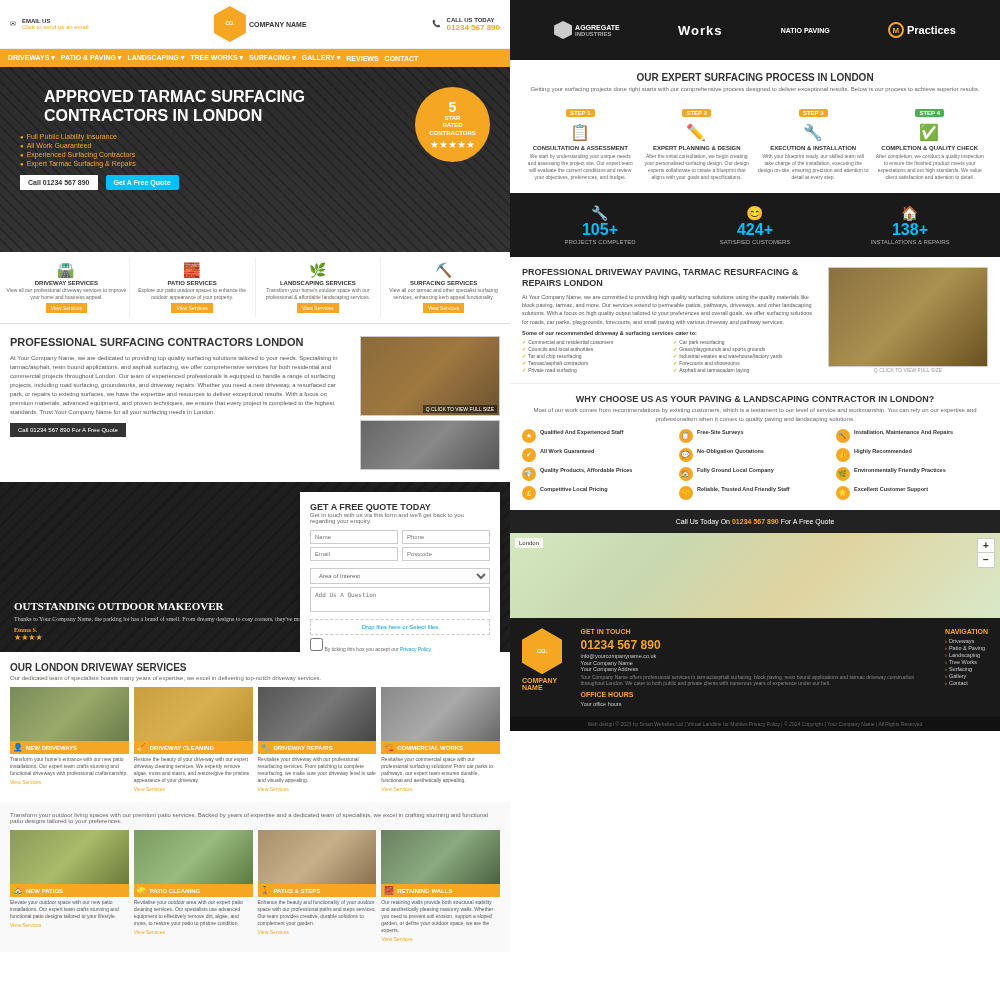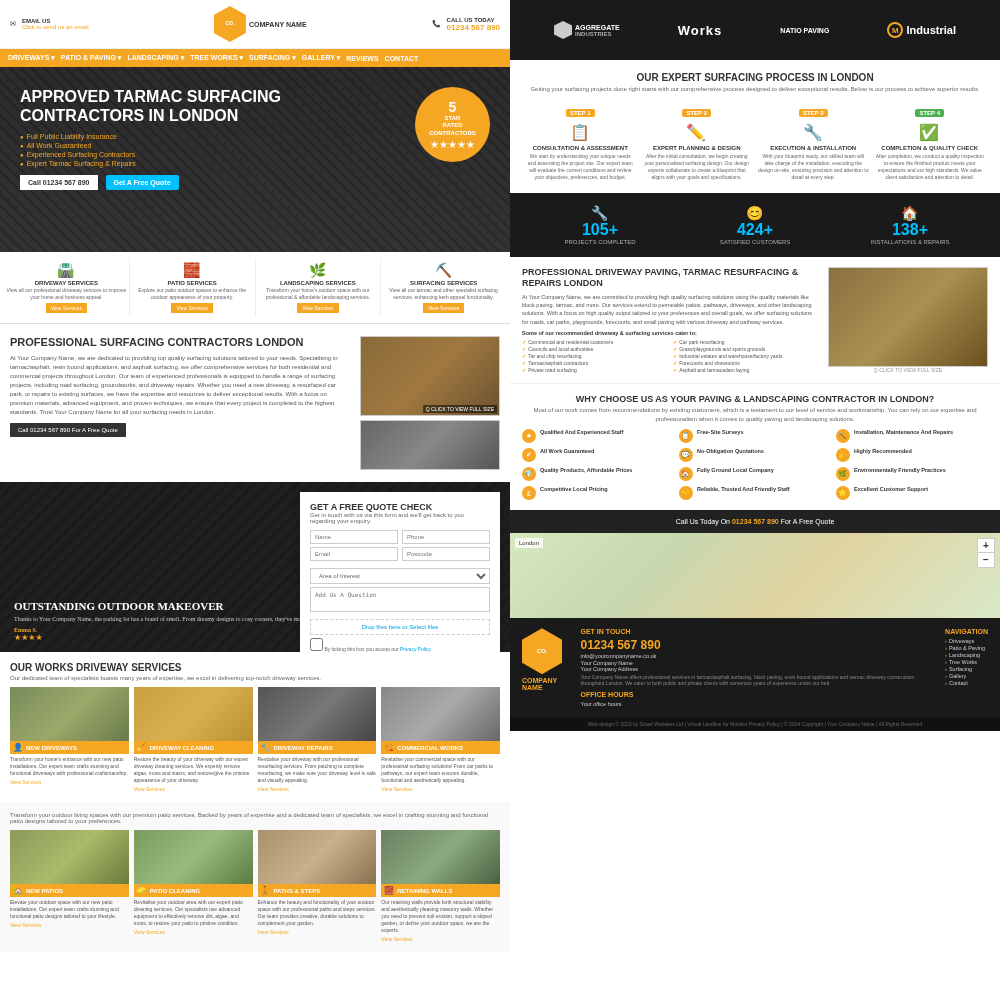--- a/index.html
+++ b/index.html
@@ -61,21 +61,21 @@
     .lp-hero-bg {
       width: 100%; height: 100%;
       background: linear-gradient(rgba(0,0,0,0.5), rgba(0,0,0,0.4)),
         repeating-linear-gradient(45deg, #444 0px, #444 2px, #555 2px, #555 8px);
     }
     .lp-hero-content {
       position: absolute; top: 20px; left: 20px;
     }
     .lp-hero-title {
       color: #fff; font-size: 16px; font-weight: 900; line-height: 1.2;
-      text-transform: uppercase; max-width: 270px;
+      text-transform: uppercase; max-width: 270px; margin-left: 24px;
     }
     .lp-hero-badges { margin-top: 8px; }
     .lp-hero-badge { color: #f5a623; font-size: 7px; display: flex; align-items: center; gap: 3px; margin-bottom: 2px; }
     .lp-hero-badge::before { content: "●"; color: #f5a623; font-size: 6px; }
     .lp-hero-btn-row { display: flex; gap: 8px; margin-top: 8px; }
     .btn-phone {
       background: #fff; color: #333; border: none; padding: 4px 8px;
       font-size: 7px; font-weight: bold; cursor: pointer;
     }
     .btn-quote {
@@ -433,21 +433,21 @@
   <div class="lp-testimonial">
     <div class="lp-testimonial-overlay">
       <div class="testimonial-title">OUTSTANDING OUTDOOR MAKEOVER</div>
       <div class="testimonial-quote">Thanks to Your Company Name, the parking lot has a brand of smell. From dreamy designs to cosy corners, they've made every detail a delight! I can't recommend them enough.</div>
       <div class="testimonial-author">Emma S.</div>
       <div class="testimonial-stars">★★★★</div>
     </div>
     <span class="quote-mark">"</span>
 
     <div class="lp-form-card">
-      <div class="form-card-title">GET A FREE QUOTE CHECK</div>
+      <div class="form-card-title">GET A FREE QUOTE TODAY</div>
       <div class="form-card-sub">Get in touch with us via this form and we'll get back to you regarding your enquiry.</div>
       <div class="form-row">
         <input class="form-input" placeholder="Name" style="">
         <input class="form-input" placeholder="Phone" style="">
       </div>
       <div class="form-row">
         <input class="form-input" placeholder="Email" style="">
         <input class="form-input" placeholder="Postcode" style="">
       </div>
       <select class="form-select">
@@ -461,21 +461,21 @@
         <span>Drop files here or</span> <span>Select files</span>
       </div>
       <div class="form-checkbox-row">
         <input type="checkbox" style=""> <span>By ticking this box you accept our</span> <a style="color:#00a0e0">Privacy Policy</a>
       </div>
       
     </div>
   </div>
 
   <div class="lp-driveway-section">
-    <div class="lp-driveway-title">OUR WORKS DRIVEWAY SERVICES</div>
+    <div class="lp-driveway-title">OUR LONDON DRIVEWAY SERVICES</div>
     <div class="lp-driveway-sub">Our dedicated team of specialists boasts many years of expertise, we excel in delivering top-notch driveway services.</div>
     <div class="lp-driveway-grid">
       <div class="dw-item">
         <div class="dw-img"></div>
         <div class="dw-icon-row">
           <span class="dw-icon">👤</span>
           <span class="dw-name">NEW DRIVEWAYS</span>
         </div>
         <div class="dw-desc">Transform your home's entrance with our new patio installations. Our expert team crafts stunning and functional driveways with professional craftsmanship.</div>
         <span class="dw-link">View Services</span>
@@ -568,21 +568,21 @@
     </div>
     <div class="partner-logo">
       <span style="font-size:13px;font-weight:900;letter-spacing:1px">Works</span>
     </div>
     <div class="partner-logo">
       <div style="font-size:7px">NATIO PAVING</div>
     </div>
     <div class="partner-logo">
       <div style="display:flex;align-items:center;gap:3px">
         <div style="width:16px;height:16px;border:2px solid #f5a623;border-radius:50%;display:flex;align-items:center;justify-content:center;font-size:8px;color:#f5a623">M</div>
-        <span style="font-size:11px;font-weight:bold;color:#fff">Industrial</span>
+        <span style="font-size:11px;font-weight:bold;color:#fff">Practices</span>
       </div>
     </div>
   </div>
 
   <div class="rp-process-section">
     <div class="rp-section-title">OUR EXPERT SURFACING PROCESS IN LONDON</div>
     <div class="rp-section-sub">Getting your surfacing projects done right starts with our comprehensive process designed to deliver exceptional results. Below is our process to achieve superior results.</div>
     <div class="process-steps">
       <div class="process-step">
         <div class="step-badge">STEP 1</div>

